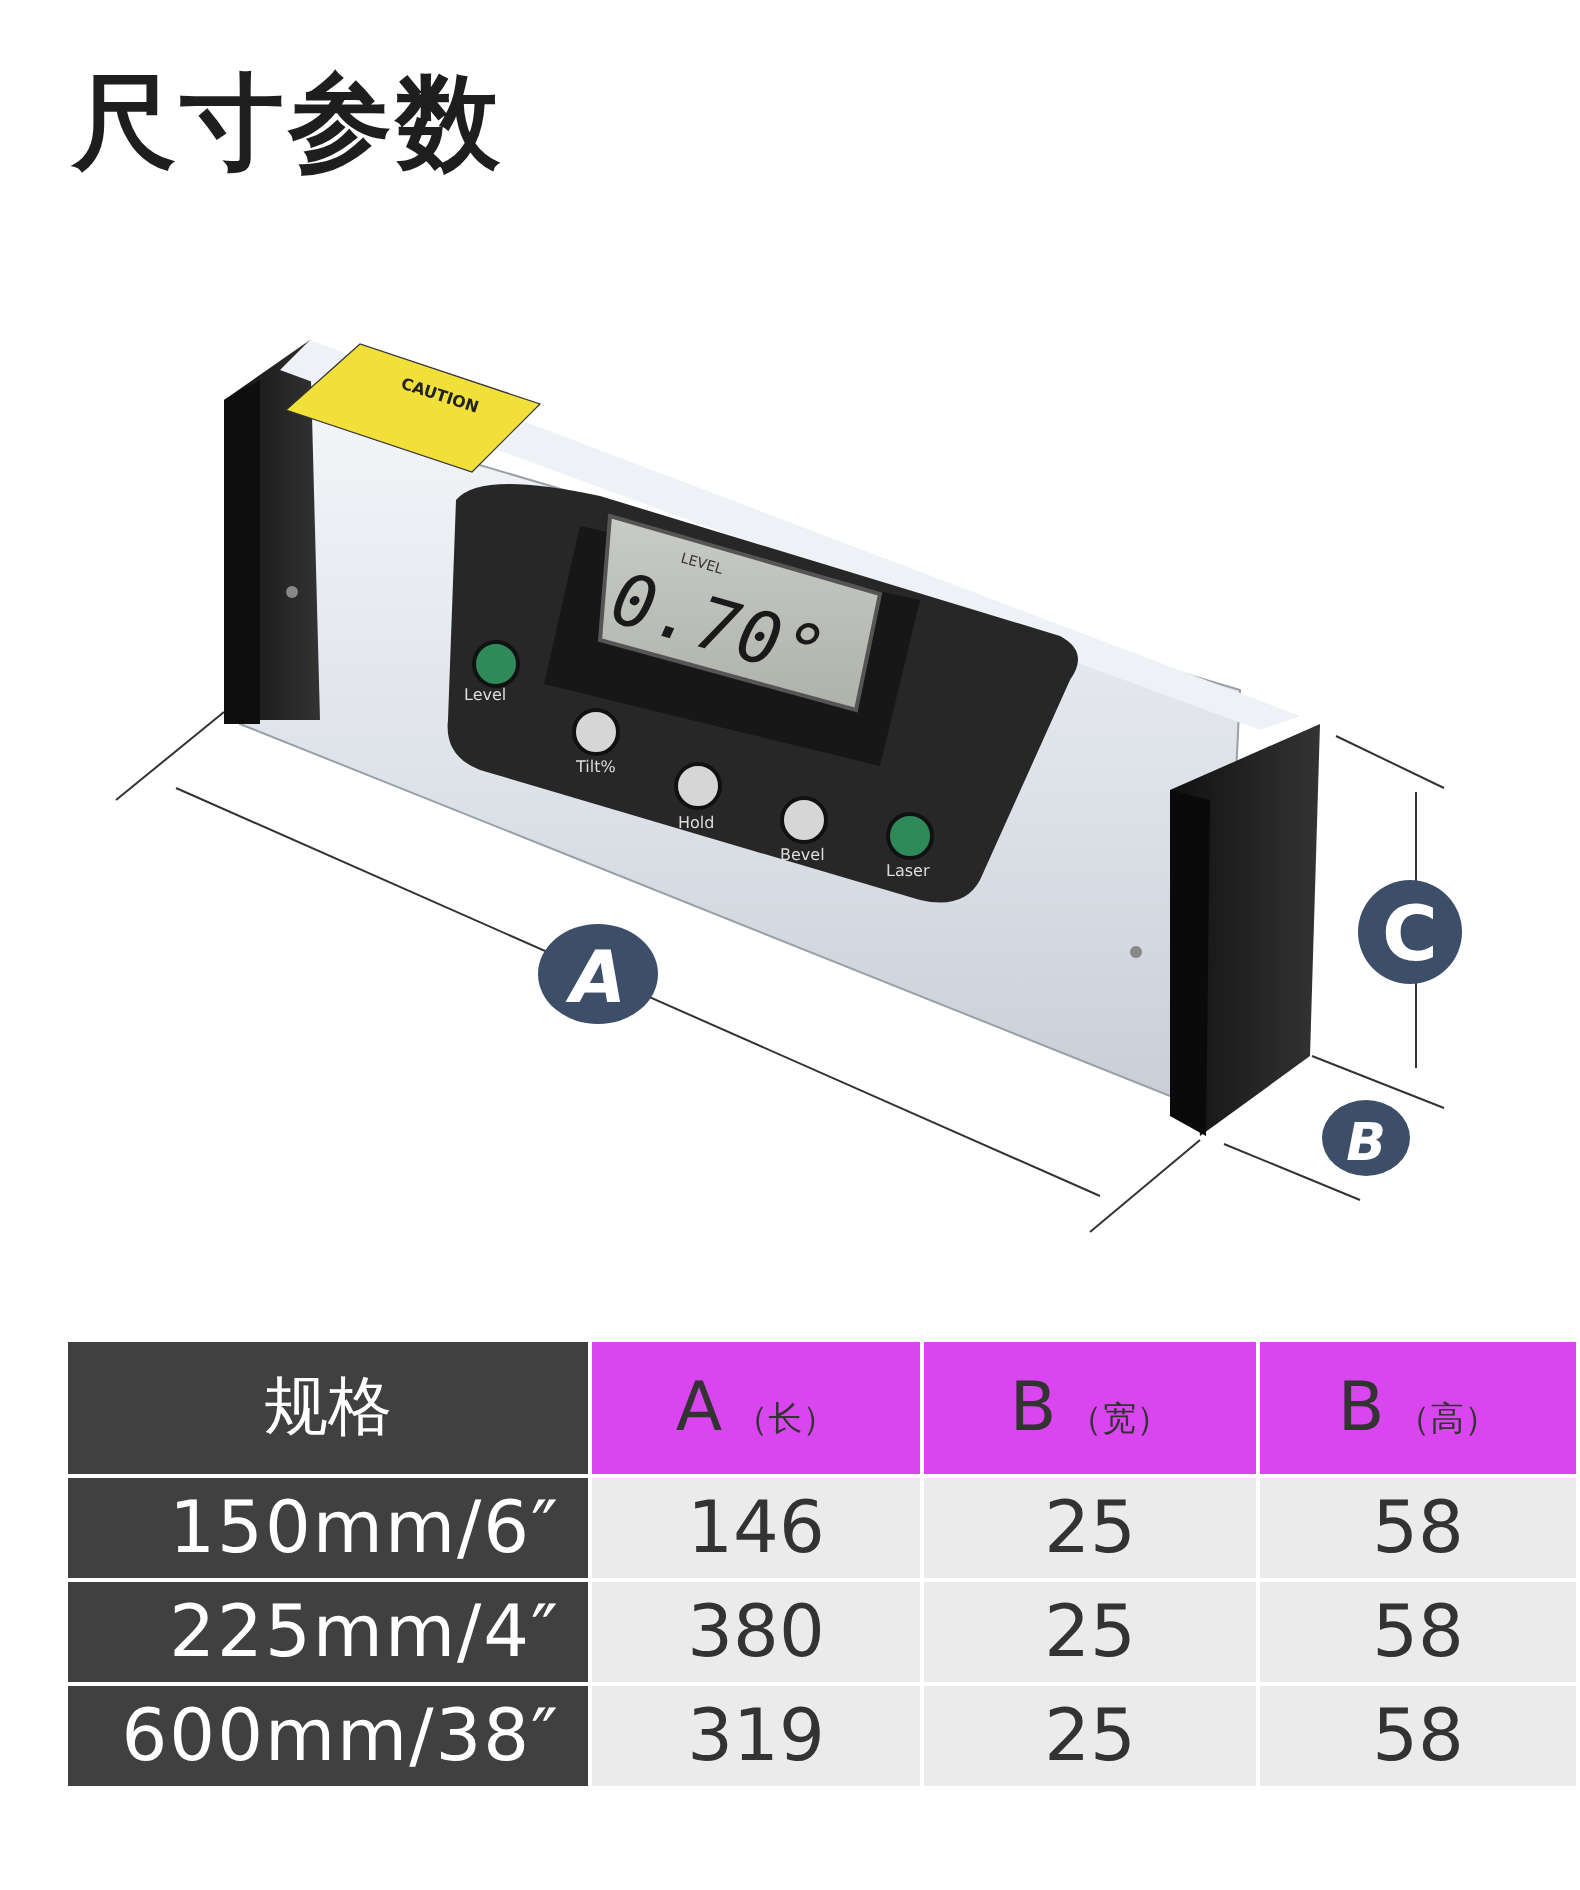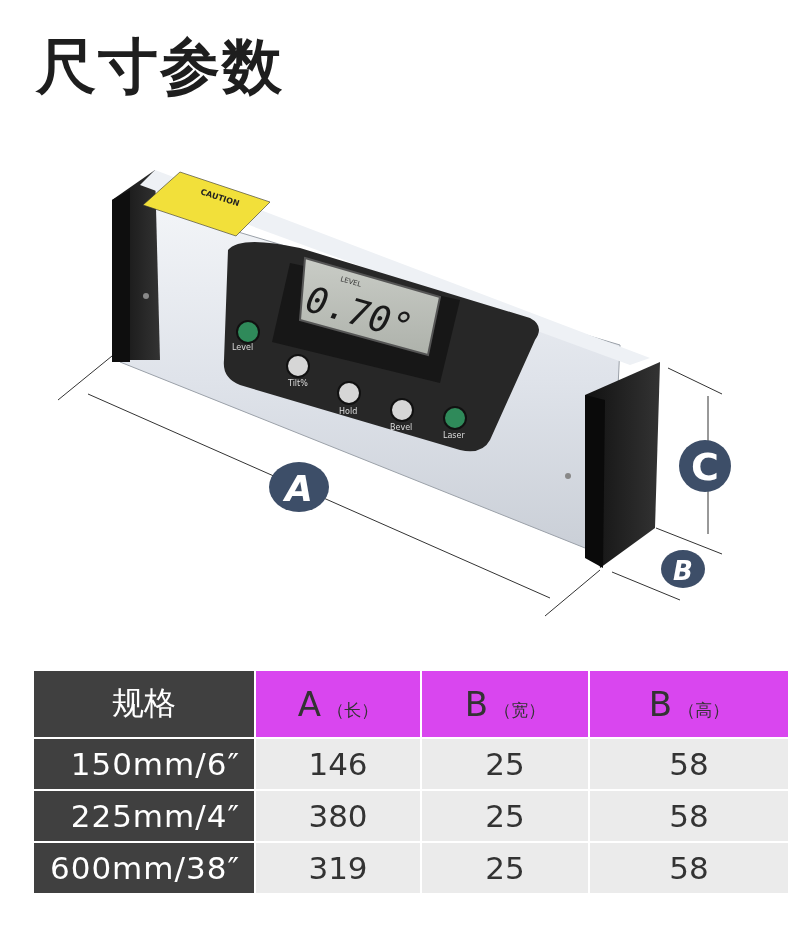--- a/index.html
+++ b/index.html
@@ -1,24 +1,24 @@
 <!DOCTYPE html>
 <html><head>
 <meta charset="utf-8">
 <style>
   html,body{margin:0;padding:0;background:#ffffff;}
   body{width:790px;height:945px;position:relative;overflow:hidden;font-family:"DejaVu Sans",sans-serif;}
-  .title{position:absolute;left:36px;top:36px;font-size:60px;font-weight:bold;color:#1e1e1e;letter-spacing:2px;line-height:1;}
+  .title{position:absolute;left:36px;top:36px;font-size:52px;font-weight:bold;color:#1e1e1e;letter-spacing:2px;line-height:1;}
   .figure{position:absolute;left:0;top:150px;width:790px;height:490px;}
   .spec{position:absolute;left:34px;top:671px;width:754px;border-collapse:separate;border-spacing:0;}
   .spec td,.spec th{height:50px;padding:0;text-align:center;vertical-align:middle;}
   .spec th{height:66px;background:#d946ef;color:#333;font-weight:normal;font-size:34px;border-left:2px solid #fff;}
   .spec th.first{background:#404040;color:#fff;border-left:none;font-size:32px;}
   .spec th .sub{font-size:17px;margin-left:6px;}
-  .spec td{background:#ebebeb;color:#333;font-size:31px;border-left:2px solid #fff;border-top:2px solid #fff;font-family:"DejaVu Sans",sans-serif;margin-top:28px;}
+  .spec td{background:#ebebeb;color:#333;font-size:36px;border-left:2px solid #fff;border-top:2px solid #fff;font-family:"DejaVu Sans",sans-serif;margin-top:28px;}
   .spec td.first{background:#404040;color:#fff;border-left:none;text-align:right;padding-right:14px;letter-spacing:1px;}
 </style>
 </head>
 <body>
 
 <div class="title">尺寸参数</div>
 
 <svg class="figure" viewBox="0 150 790 490" width="790" height="490">
   <defs>
     <linearGradient id="alu" x1="0" y1="0" x2="0" y2="1">
@@ -95,21 +95,21 @@
   </g>
   <g>
     <ellipse cx="683" cy="569" rx="22" ry="19" fill="#3d4e68"></ellipse>
     <text x="683" y="580" font-size="26" font-weight="bold" fill="#fff" text-anchor="middle" font-style="italic">B</text>
   </g>
 </svg>
 
 <table class="spec">
   <tbody>
       <tr>
-    <th class="first" style="width:220px"><span>规格</span></th>
+    <th class="first" style="width:260px"><span>规格</span></th>
     <th style="width:164px"><span>A</span><span class="sub">（长）</span></th>
     <th style="width:166px"><span>B</span><span class="sub">（宽）</span></th>
     <th><span>B</span><span class="sub">（高）</span></th>
   </tr>
   <tr>
     <td class="first">150mm/6″</td>
     <td>146</td>
     <td>25</td>
     <td>58</td>
   </tr>

